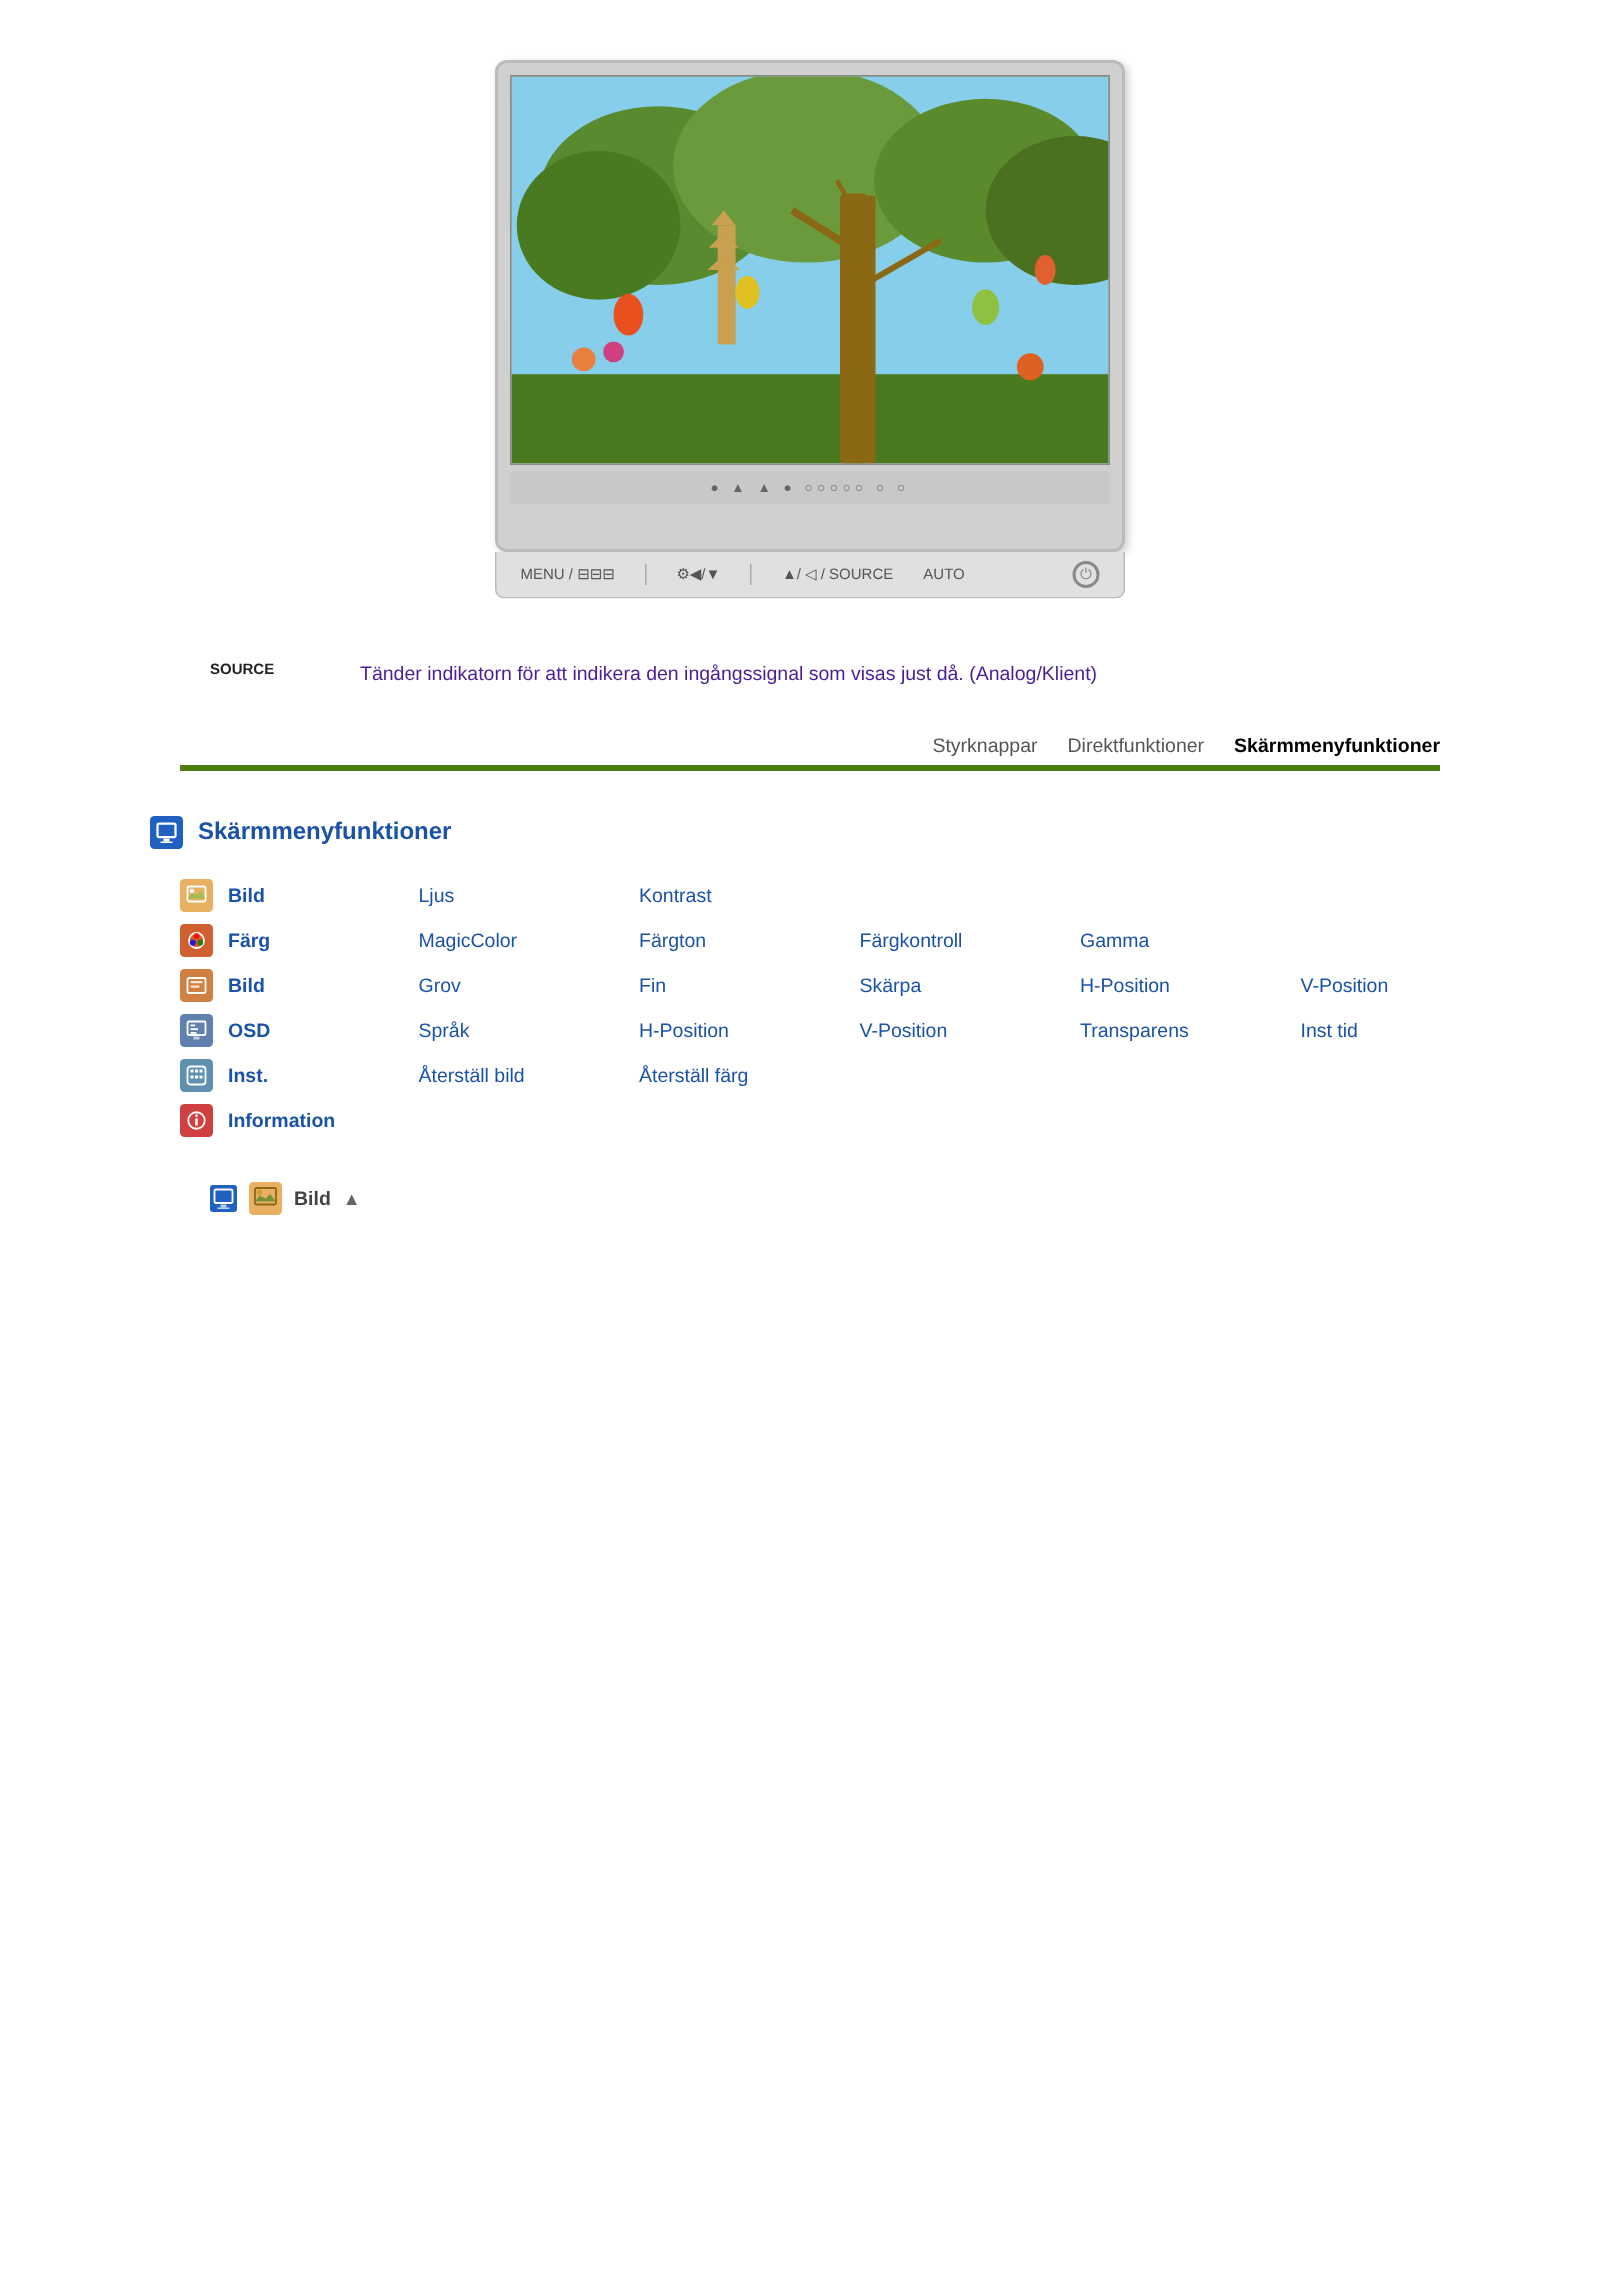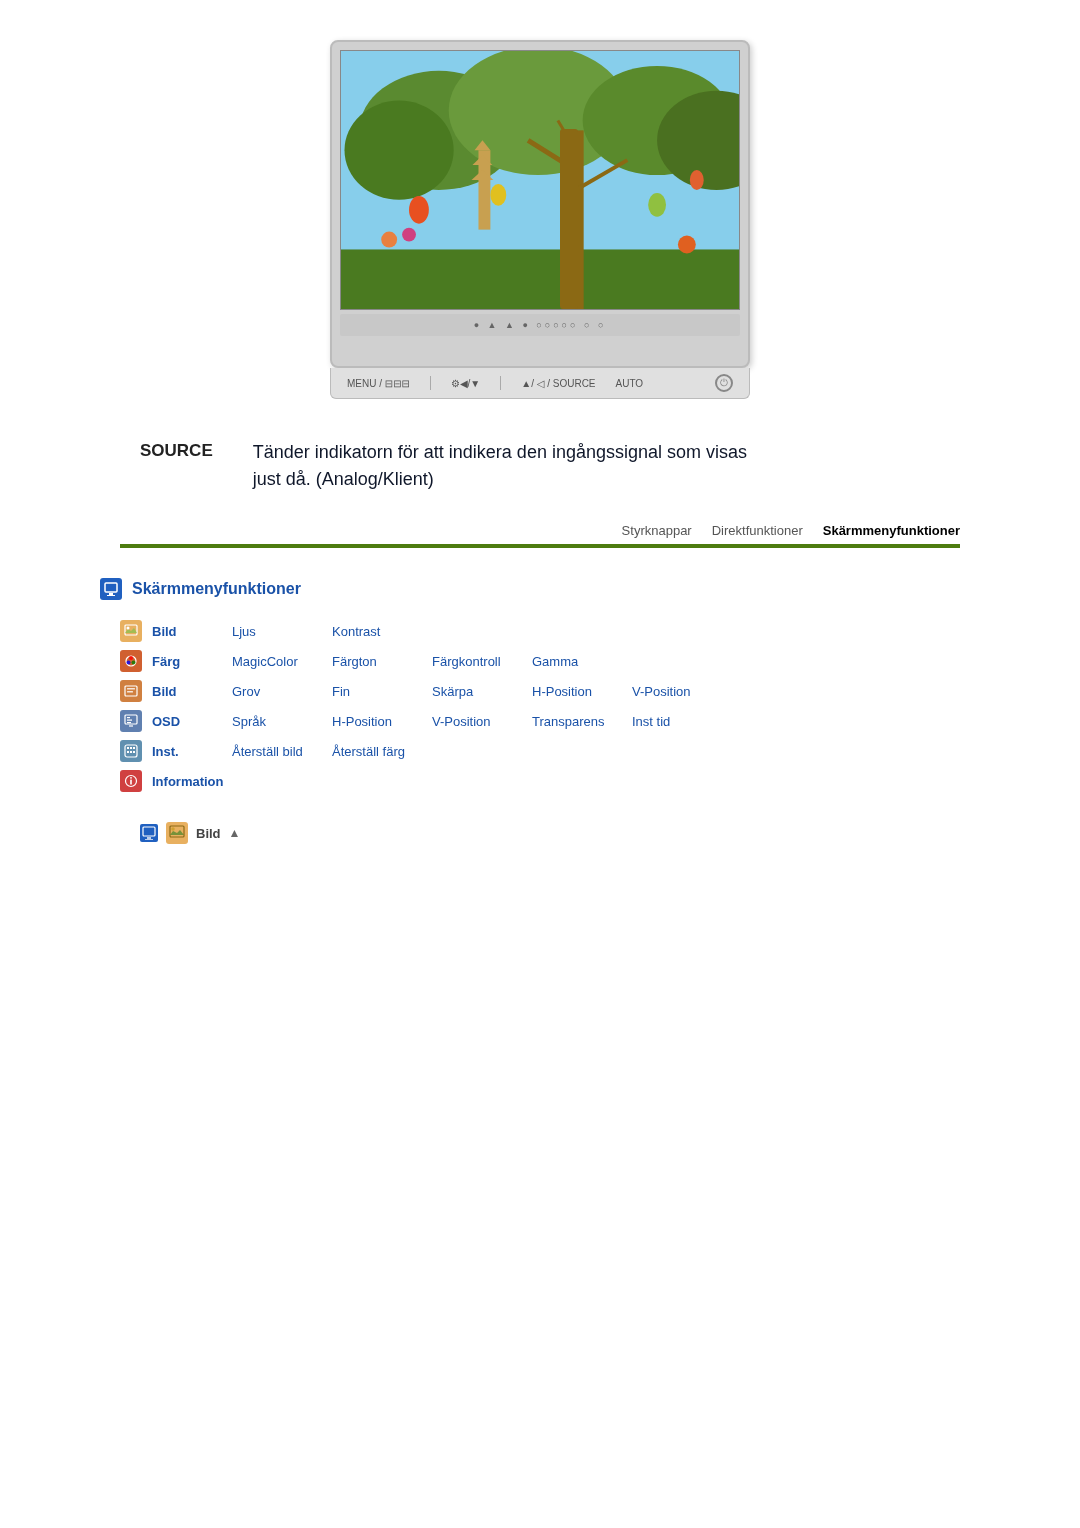--- a/index.html
+++ b/index.html
@@ -144,30 +144,30 @@
     }
 
     .source-row {
       display: flex;
       padding: 0 60px;
       gap: 40px;
       align-items: flex-start;
     }
 
     .source-label {
-      font-size: 17px;
+      font-size: 10px;
       font-weight: bold;
       color: #222;
       min-width: 60px;
       padding-top: 2px;
     }
 
     .source-desc {
-      font-size: 18px;
-      color: #0f172a;
+      font-size: 13px;
+      color: #4c1d95;
       line-height: 1.5;
       max-width: 500px;
     }
 
     
     .nav-tabs-section {
       display: flex;
       justify-content: flex-end;
       margin: 30px 60px 10px;
       border-bottom: 4px solid #4d7c0f;
@@ -256,20 +256,21 @@
       font-size: 13px;
       width: 80px;
       flex-shrink: 0;
     }
 
     .menu-sub-item {
       font-size: 13px;
       color: #1a52a8;
       margin-right: 20px;
       min-width: 80px;
+      margin-left: 47px;
     }
 
     
     .bottom-nav {
       display: flex;
       align-items: center;
       gap: 8px;
       margin: 20px 40px;
     }
 

